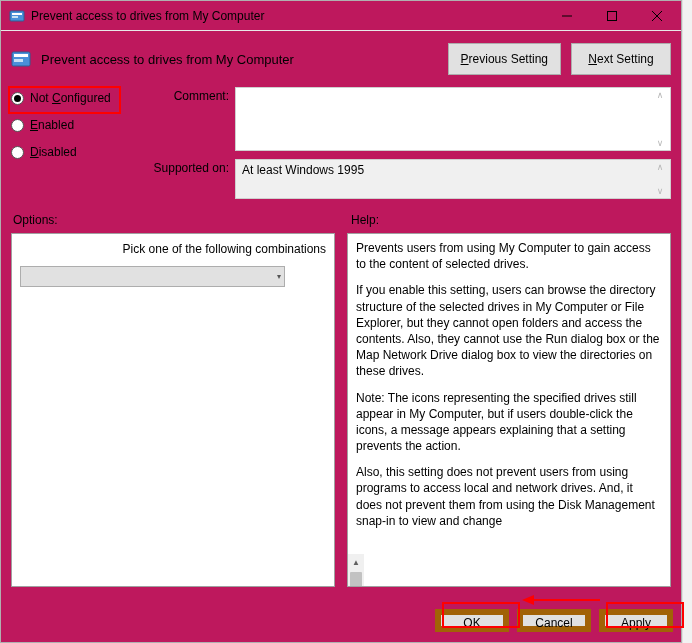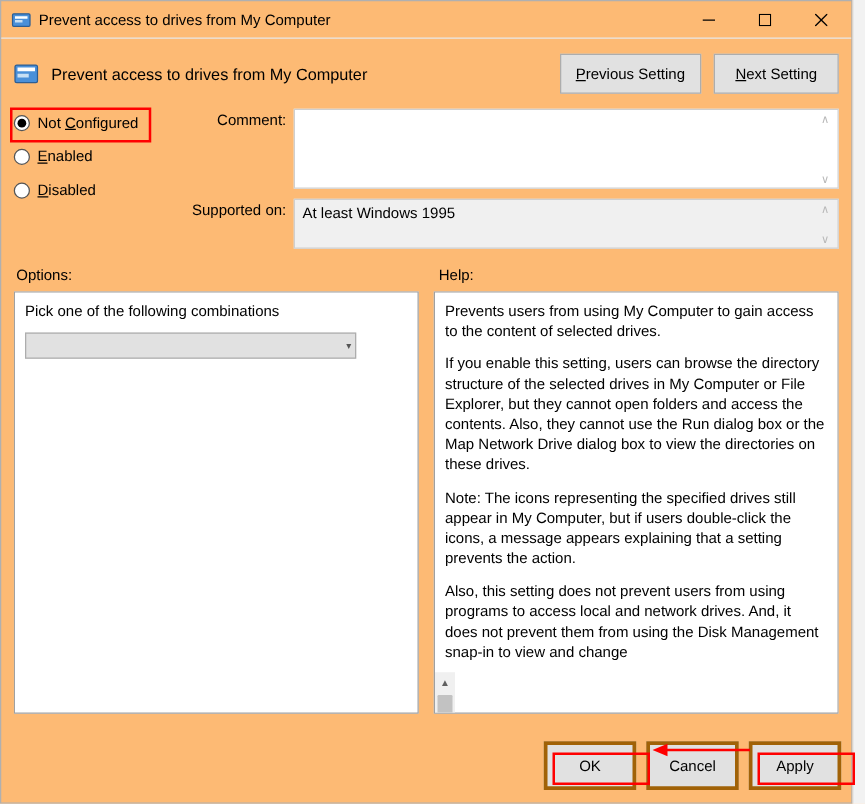--- a/index.html
+++ b/index.html
@@ -11,21 +11,21 @@
     color: #000;
     width: 692px;
     height: 643px;
     position: relative;
     overflow: hidden;
   }
   .window {
     width: 682px;
     height: 643px;
     border: 1px solid #b0b0b0;
-    background: #fdba74;
+    background: #be185d;
     display: flex;
     flex-direction: column;
   }
   .titlebar {
     height: 30px;
     display: flex;
     align-items: center;
     padding: 0 2px 0 8px;
     border-bottom: 1px solid #e8e8e8;
   }
@@ -132,21 +132,21 @@
     overflow: hidden;
     padding-bottom: 6px;
   }
   .panel {
     border: 1px solid #a0a0a0;
     background: #fff;
     overflow: hidden;
     display: flex;
     flex-direction: column;
   }
-  .options-panel { padding: 8px; }
+  .options-panel { padding: 8px; text-align: right; }
   .combo {
     margin-top: 10px;
     width: 265px;
     height: 21px;
     border: 1px solid #adadad;
     background: #e1e1e1;
     display: flex;
     align-items: center;
     justify-content: flex-end;
     padding-right: 3px;
@@ -171,23 +171,23 @@
   .help-scroll .thumb { position:absolute; left:2px; right:2px; top:18px; height:170px; background:#c2c2c2; border-radius:1px;}
 
   .footer {
     display: flex;
     justify-content: flex-end;
     gap: 8px;
     padding: 8px 8px 10px 8px;
   }
   .fbtn {
     min-width: 74px;
-    height: 39px;
+    height: 23px;
     background: #e1e1e1;
-    border: 3px solid #a16207;
+    border: 6px solid #a16207;
     font: inherit;
     cursor: default;
   }
 
   
   .hl { position:absolute; border:2px solid #ff0000; pointer-events:none; }
   .hl-radio { left:8px; top:86px; width:113px; height:28px; }
   .hl-ok { left:442px; top:602px; width:78px; height:26px; }
   .hl-apply { left:606px; top:602px; width:78px; height:26px; }
   

